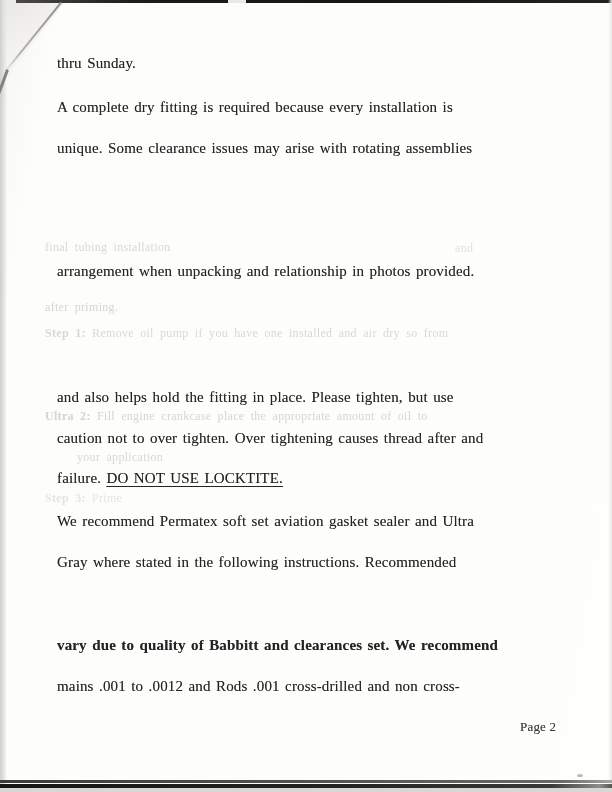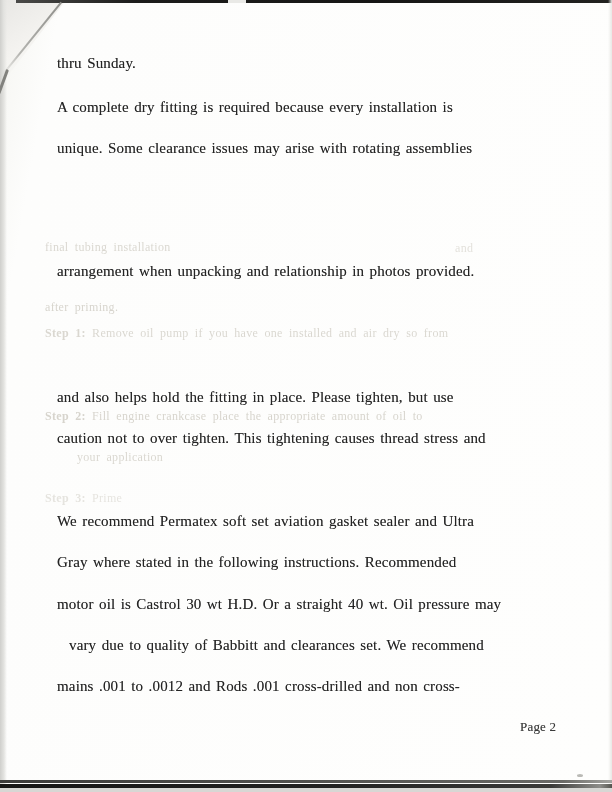--- a/index.html
+++ b/index.html
@@ -108,35 +108,35 @@
   <div class="left-edge"></div>
   <div class="right-edge"></div>
   <div class="fold-line"></div>
   <div class="fold-tick"></div>
 
   <div id="ghost-layer" style="color: rgb(195, 191, 180);">
       <div class="ghost-line" style="top: 240px; left: 45px; opacity: 0.6;"><span>final tubing installation</span></div>
       <div class="ghost-line" style="top: 241px; left: 455px; opacity: 0.45;"><span>and</span></div>
       <div class="ghost-line" style="top: 276px; left: 45px; opacity: 0.65; margin-top: 24px;"><span>after priming.</span></div>
       <div class="ghost-line" style="top: 326px; left: 45px; opacity: 0.6;"><span class="b">Step 1:</span><span> Remove oil pump if you have one installed and air dry so from</span></div>
-      <div class="ghost-line" style="top: 409px; left: 45px; opacity: 0.65;"><span class="b">Step 2:</span><span> Fill engine crankcase place the appropriate amount of oil to</span></div>
+      <div class="ghost-line" style="top: 409px; left: 45px; opacity: 0.65;"><span class="b">Ultra 2:</span><span> Fill engine crankcase place the appropriate amount of oil to</span></div>
       <div class="ghost-line" style="top: 450px; left: 77px; opacity: 0.6;"><span>your application</span></div>
       <div class="ghost-line" style="top: 491px; left: 45px; opacity: 0.4;"><span class="b">Step 3:</span><span> Prime</span></div>
     </div>
   <div id="text-layer" style="color: rgb(36, 36, 36);">
       <div class="text-line" style="top: 55px; left: 57px;"><span>thru Sunday.</span></div>
       <div class="text-line" style="top: 99px; left: 57px;"><span>A complete dry fitting is required because every installation is</span></div>
       <div class="text-line" style="top: 140px; left: 57px;"><span>unique. Some clearance issues may arise with rotating assemblies</span></div>
       <div class="text-line" style="top: 263px; left: 57px;"><span>arrangement when unpacking and relationship in photos provided.</span></div>
       <div class="text-line" style="top: 389px; left: 57px;"><span>and also helps hold the fitting in place. Please tighten, but use</span></div>
-      <div class="text-line" style="top: 430px; left: 57px;"><span>caution not to over tighten. This tightening causes thread stress and</span></div>
+      <div class="text-line" style="top: 430px; left: 57px;"><span>caution not to over tighten. Over tightening causes thread after and</span></div>
+      <div class="text-line" style="top: 470px; left: 57px;"><span>failure. </span><span class="u">DO NOT USE LOCKTITE.</span></div>
       <div class="text-line" style="top: 513px; left: 57px;"><span>We recommend Permatex soft set aviation gasket sealer and Ultra</span></div>
       <div class="text-line" style="top: 554px; left: 57px;"><span>Gray where stated in the following instructions. Recommended</span></div>
-      <div class="text-line" style="top: 596px; left: 57px;"><span>motor oil is Castrol 30 wt H.D. Or a straight 40 wt. Oil pressure may</span></div>
-      <div class="text-line" style="top: 637px; left: 69px;"><span>vary due to quality of Babbitt and clearances set. We recommend</span></div>
+      <div class="text-line" style="top: 637px; left: 57px; font-weight: bold;"><span>vary due to quality of Babbitt and clearances set. We recommend</span></div>
       <div class="text-line" style="top: 678px; left: 57px;"><span>mains .001 to .0012 and Rods .001 cross-drilled and non cross-</span></div>
     </div>
 
   <div class="page-number">Page 2</div>
 
   <div class="bottom-band1"></div>
   <div class="bottom-band2"></div>
   <div class="bottom-gray"></div>
   <div class="speck"></div>
 </div>

